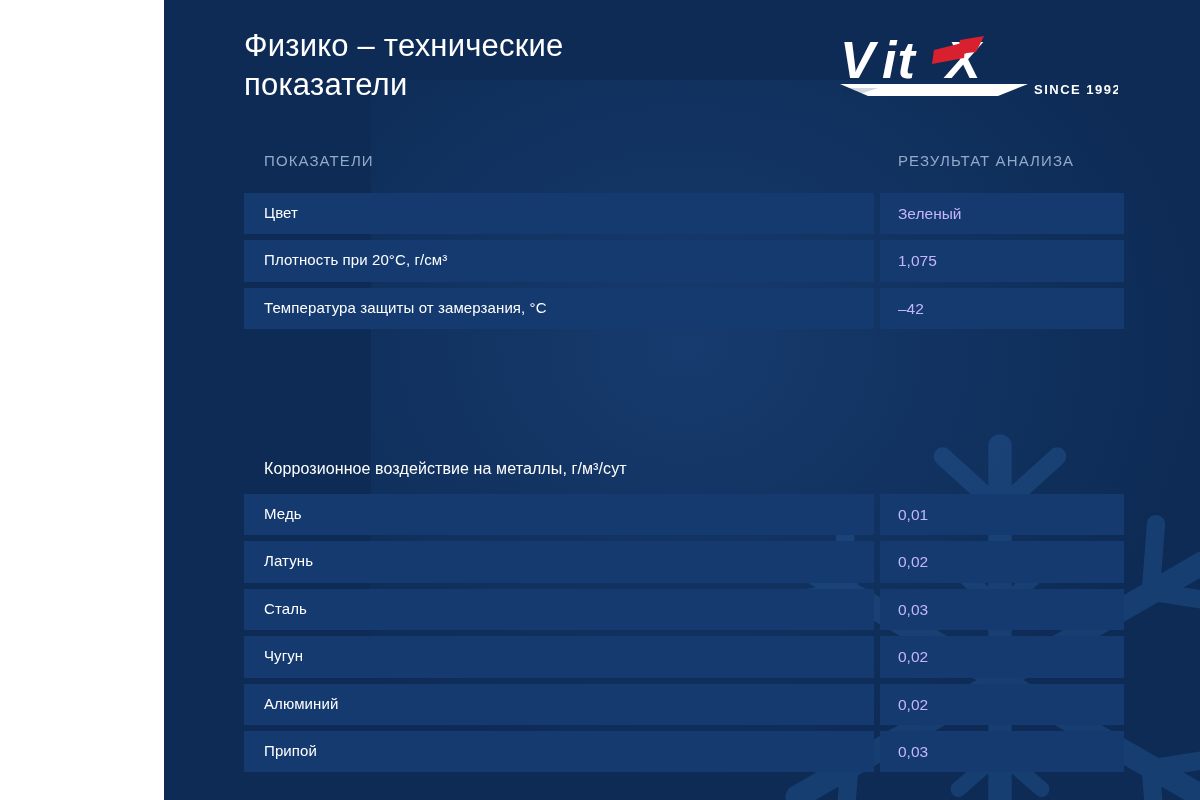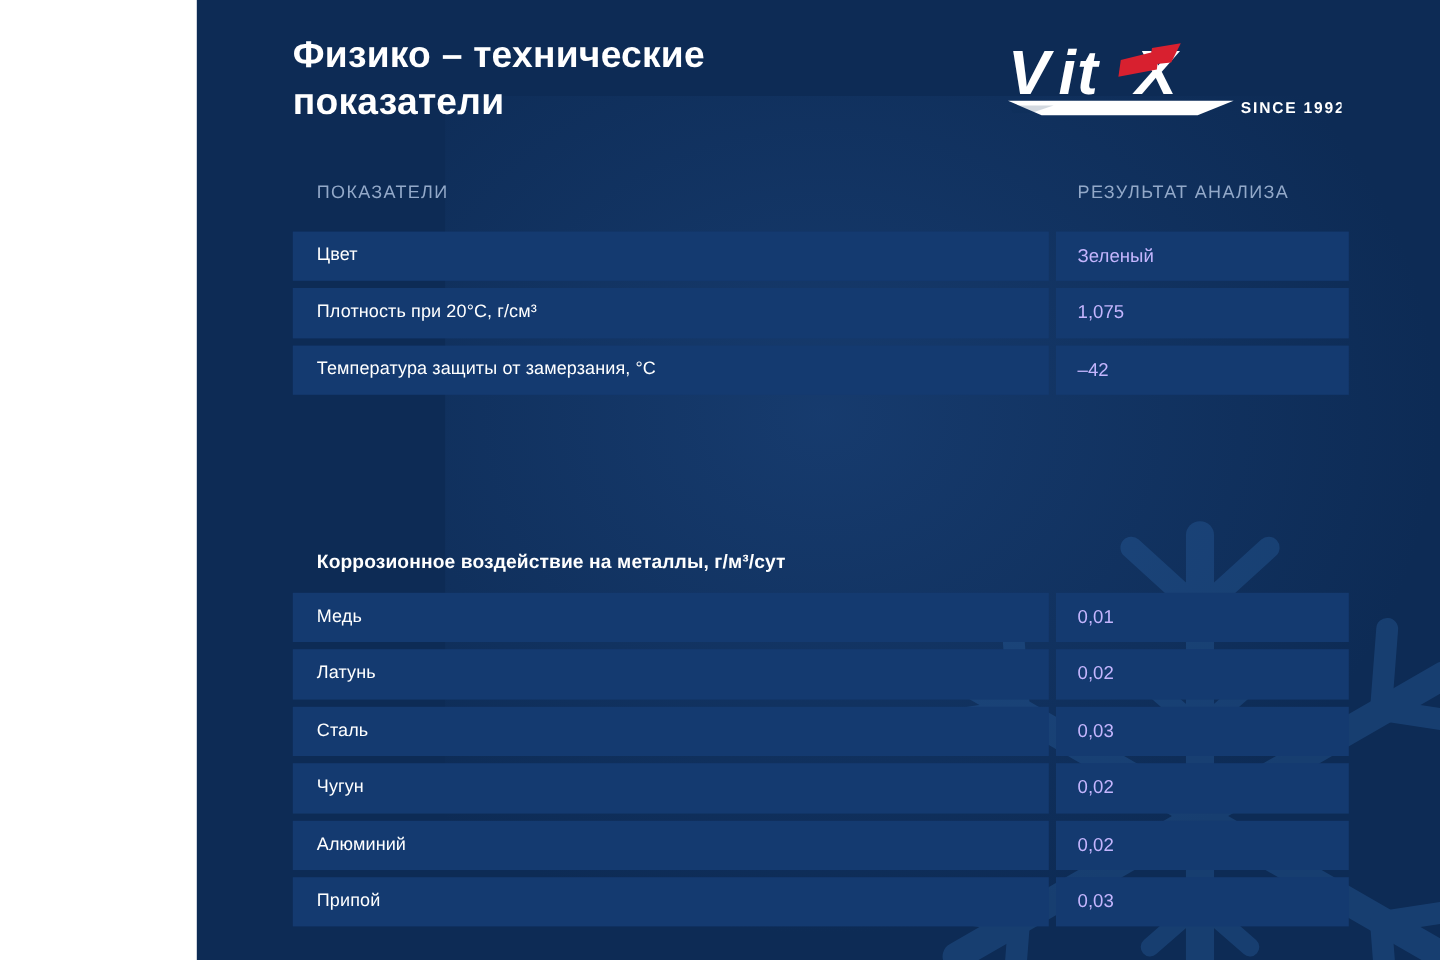--- a/index.html
+++ b/index.html
@@ -59,21 +59,21 @@
     width: 880px;
     height: 84px;
   }
   .title {
     position: absolute;
     left: 0;
     top: 0;
     width: 470px;
     color: #ffffff;
     font-size: 31px;
-    font-weight: bold;
+    font-weight: normal;
     line-height: 1.27;
     letter-spacing: 0.2px;
   }
 
   
   .logo {
     position: absolute;
     right: 6px;
     top: 8px;
     width: 280px;
@@ -120,21 +120,21 @@
     background: transparent;
     color: #93a9c9;
     font-size: 15px;
     letter-spacing: 1.1px;
     padding-top: 6px;
     padding-bottom: 16px;
   }
   .subtitle {
     color: #ffffff;
     font-size: 16px;
-    font-weight: bold;
+    font-weight: normal;
     padding: 0 0 16px 20px;
     letter-spacing: 0.1px;
   }
 </style>
 </head>
 <body>
 
 <div class="canvas">
 
   <div class="panel">

